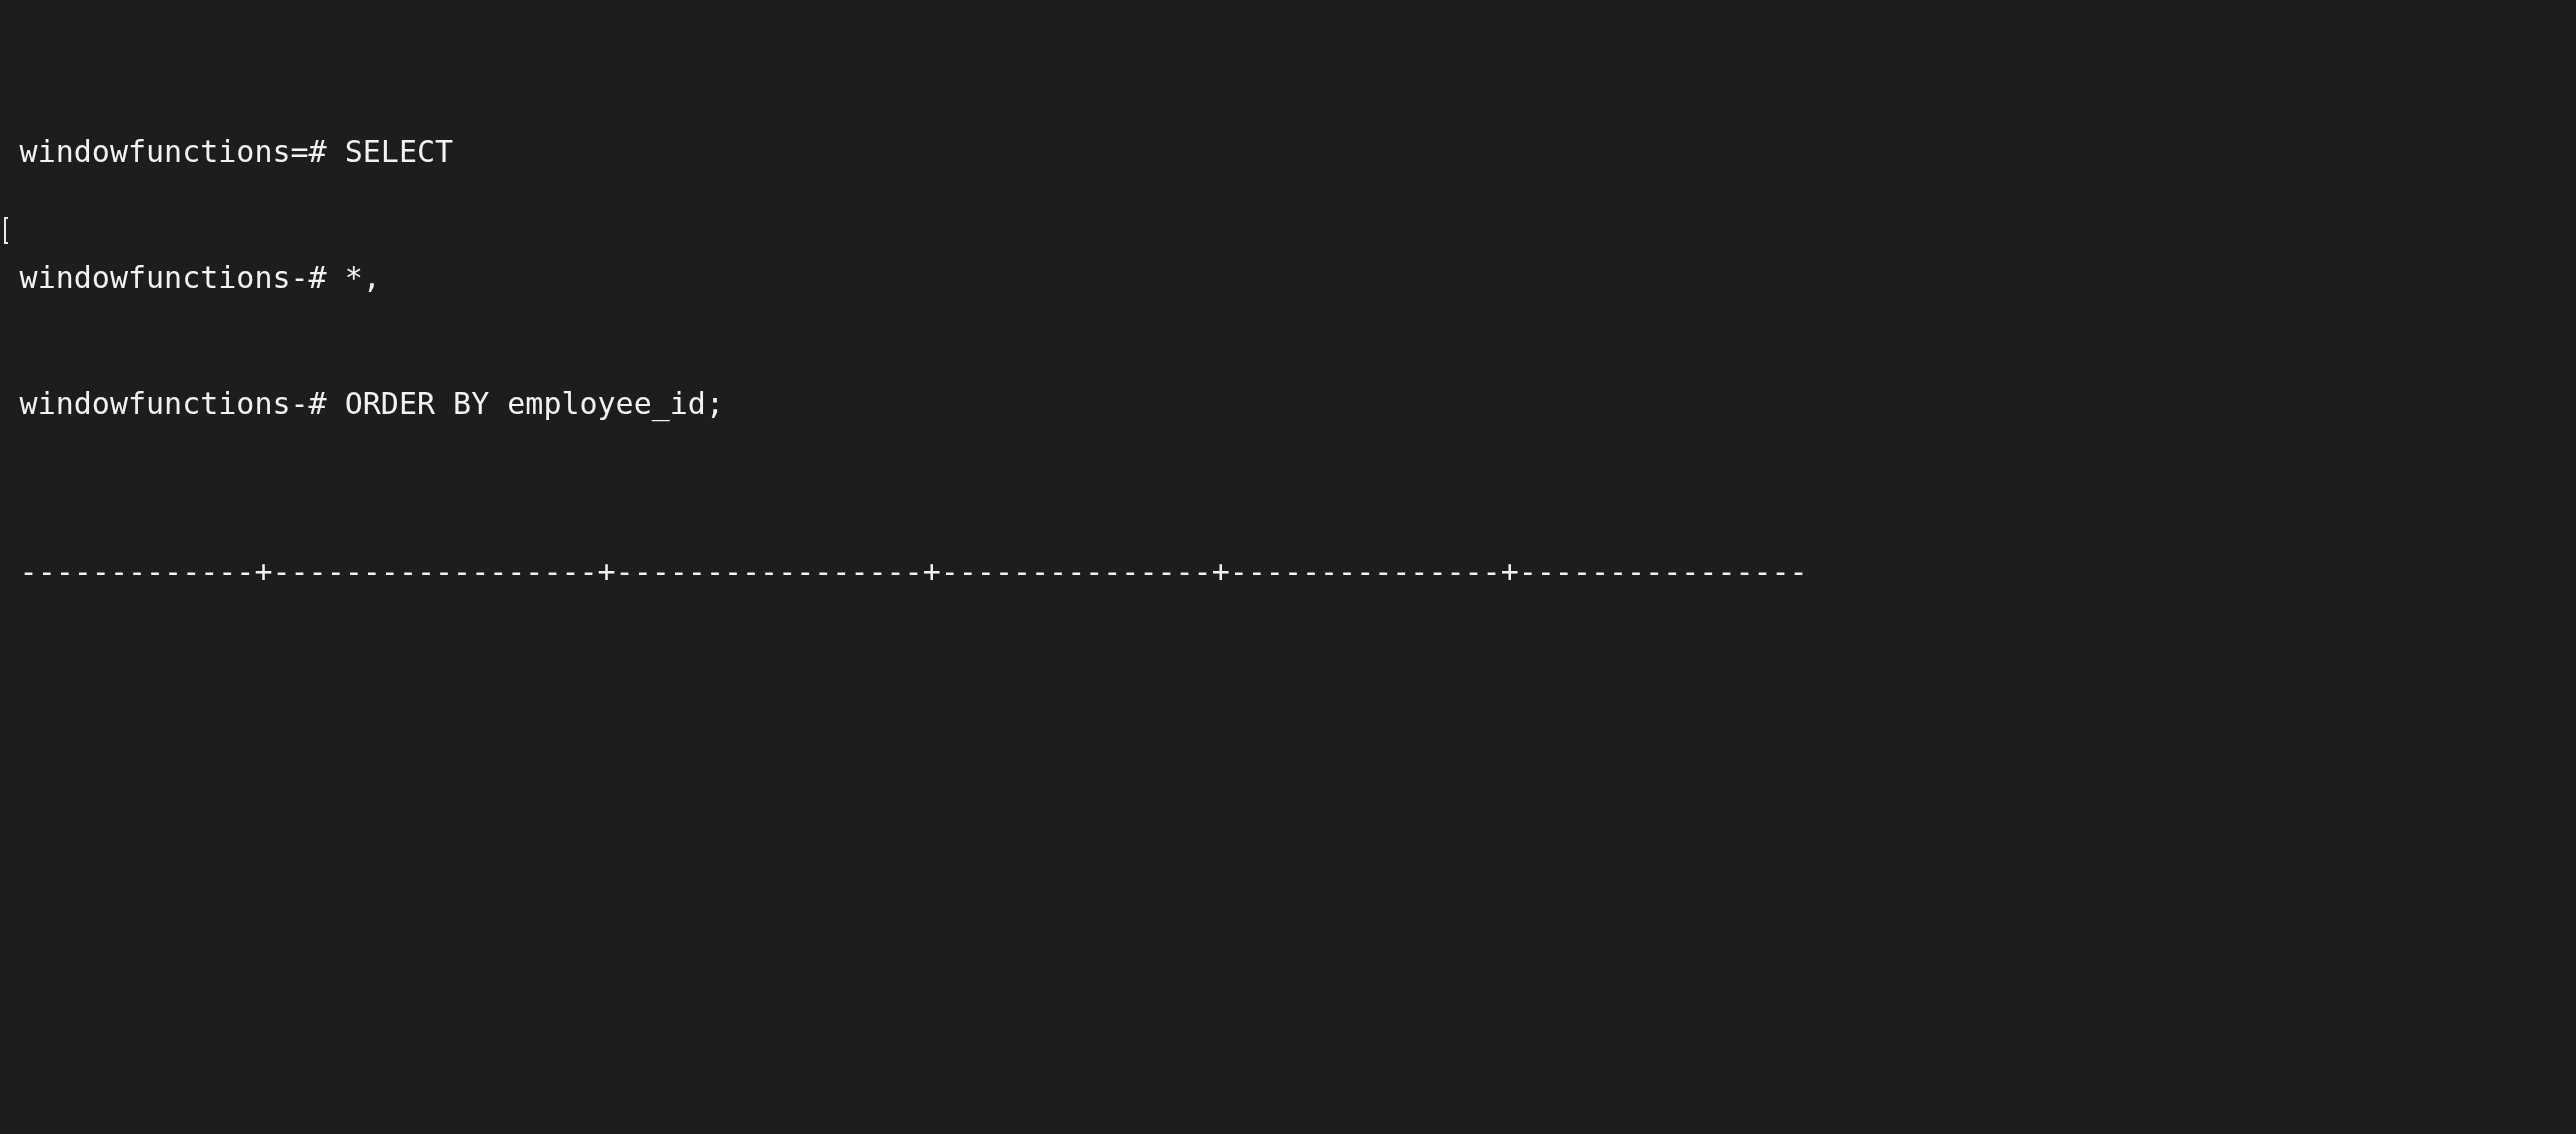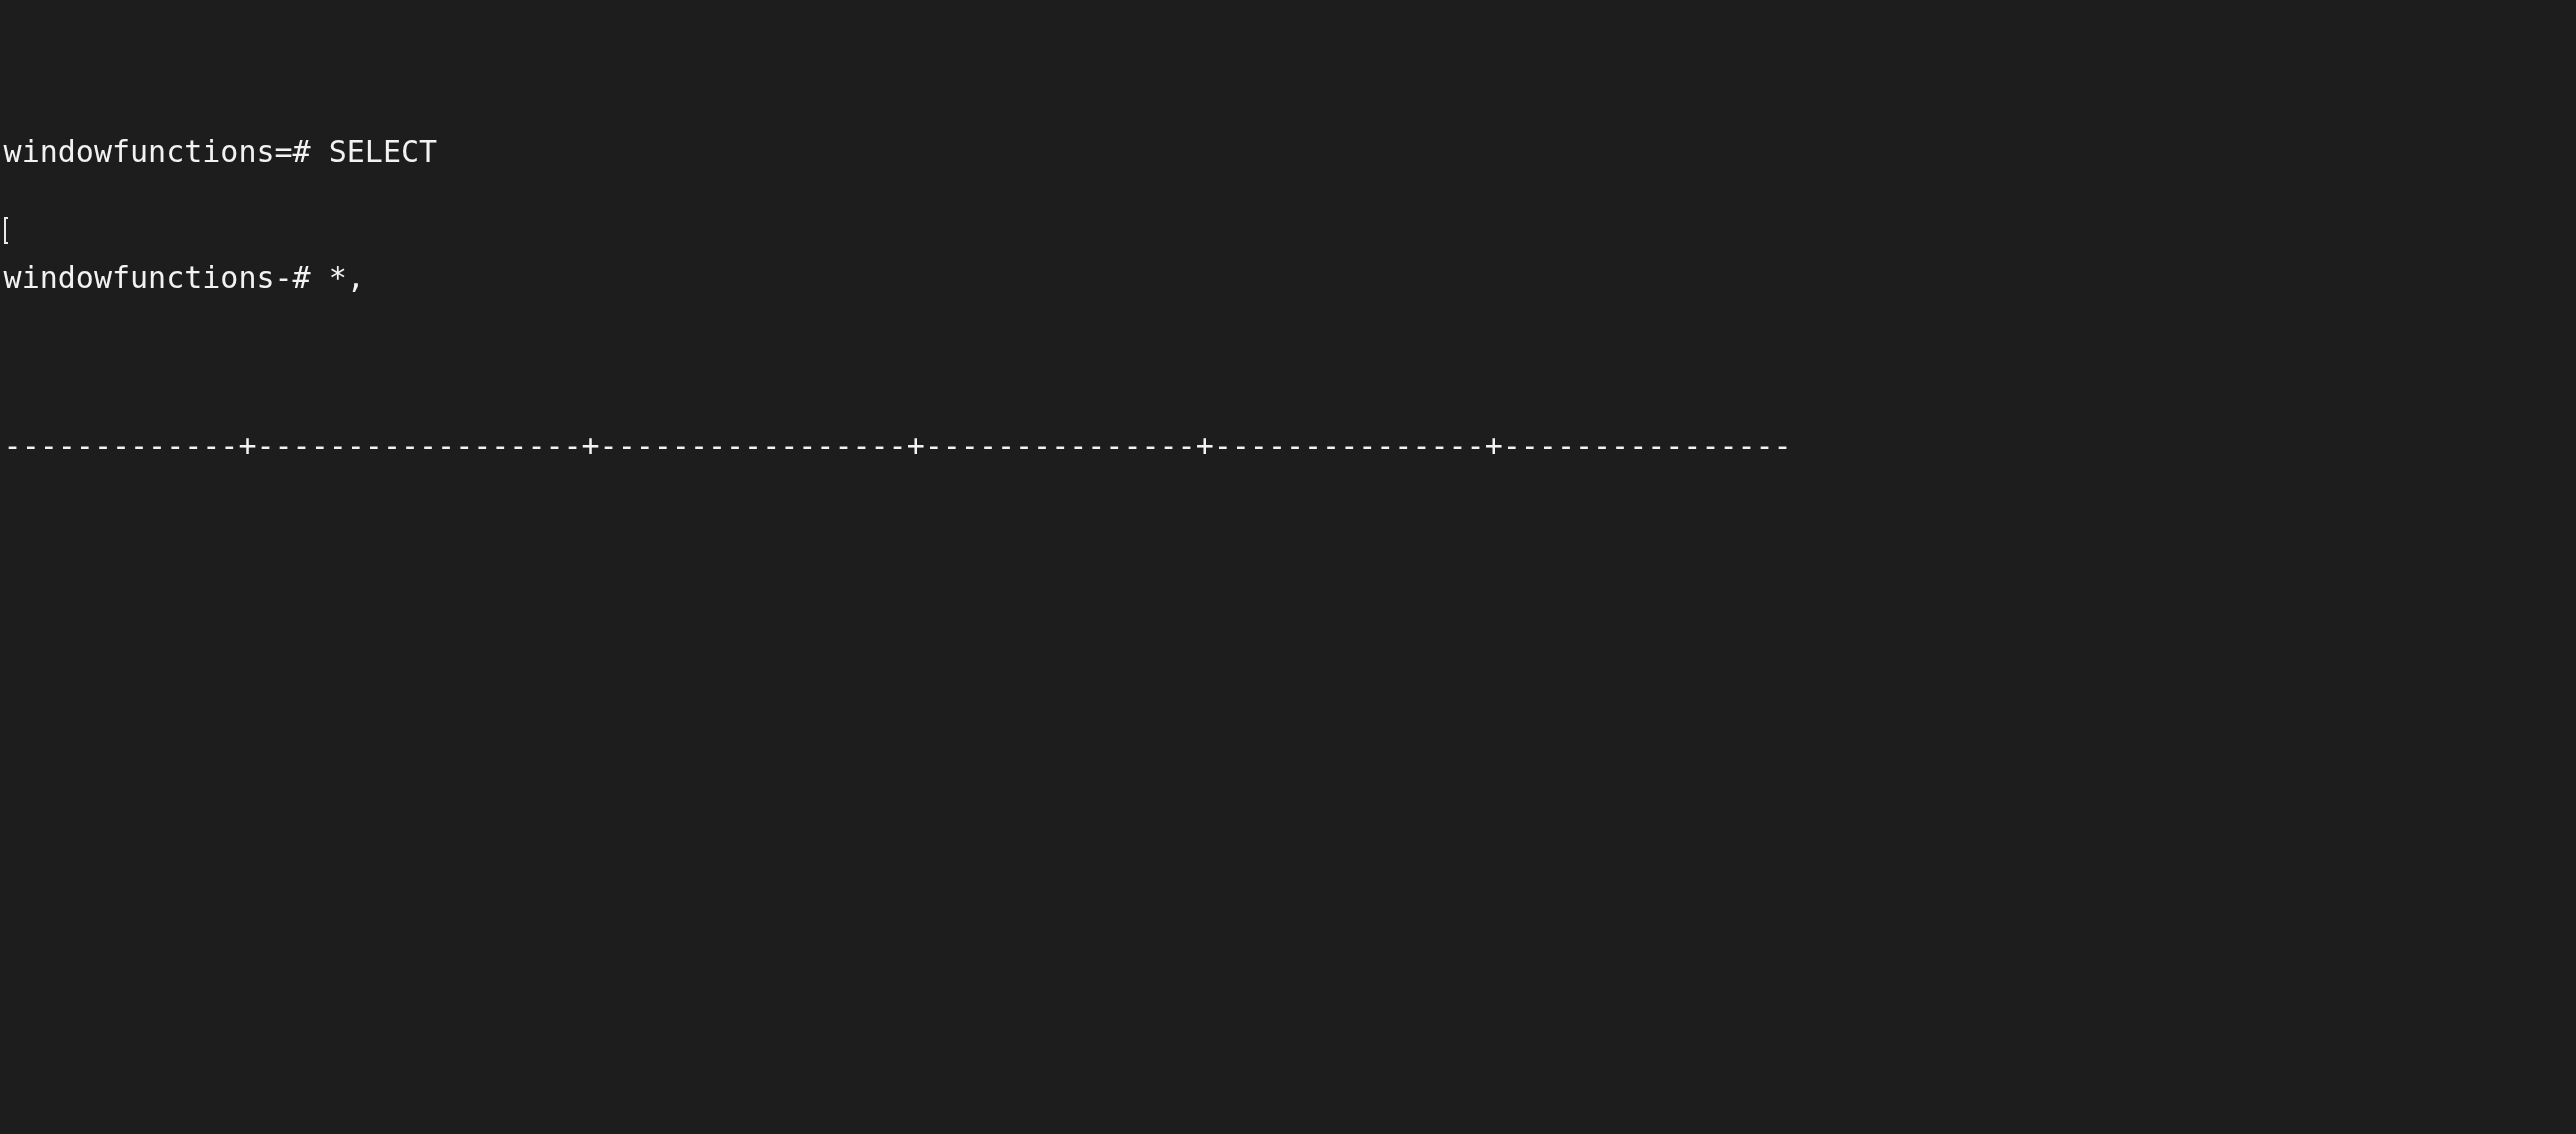--- a/index.html
+++ b/index.html
@@ -20,20 +20,21 @@
     background: #1d1d1d;
     color: #f2f2f2;
     font-family: "DejaVu Sans Mono", "Liberation Mono", monospace;
     font-size: 30px;
     line-height: 42px;
     letter-spacing: 0px;
     padding: 5.4px 0 0 3.6px;
     box-sizing: border-box;
     white-space: pre;
     font-variant-ligatures: none;
+    margin-left: 16px;
     -webkit-font-smoothing: antialiased;
   }
   .line {
     white-space: pre;
     display: block;
     height: 42px;
     font-family: "DejaVu Sans Mono", "Liberation Mono", monospace;
   }
   .cursor-mark {
     position: absolute;
@@ -49,20 +50,21 @@
   #wrap { position: relative; }
 </style>
 </head>
 <body>
 
 <div id="wrap">
   <div id="terminal">
 
     <span class="line">windowfunctions=# SELECT</span>
     <span class="line">windowfunctions-# *,</span>
+    <span class="line">windowfunctions-# ORDER BY employee_id;</span>
 
     <span class="line">-------------+------------------+-----------------+---------------+---------------+----------------</span>
 
     
     
     
     
     
     
     

